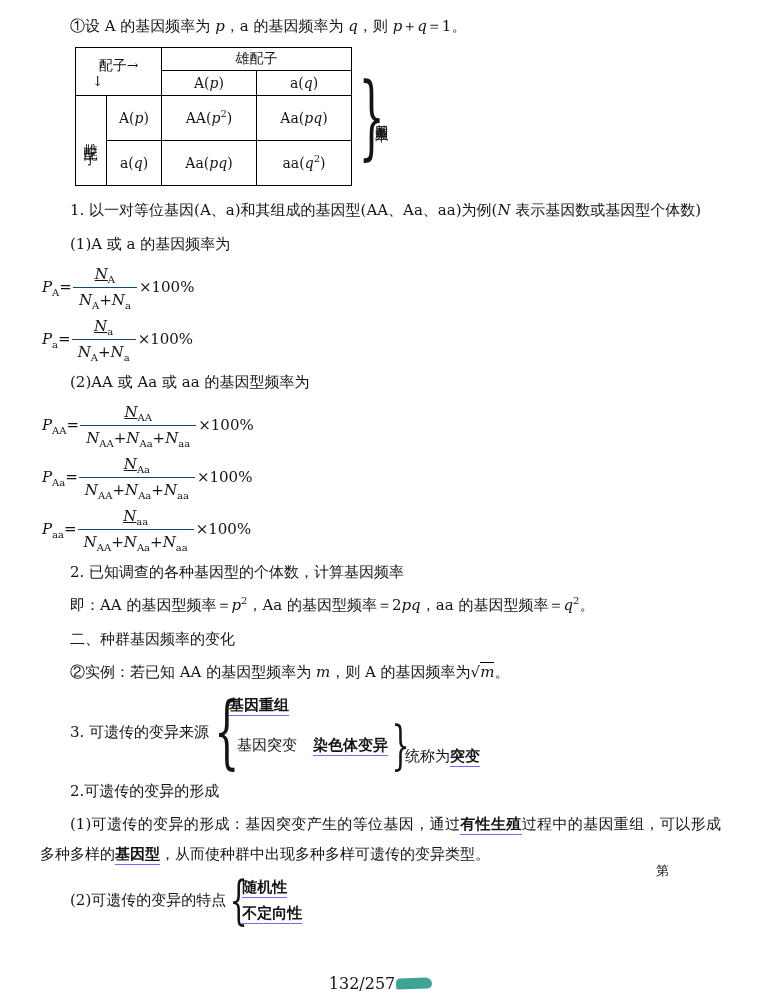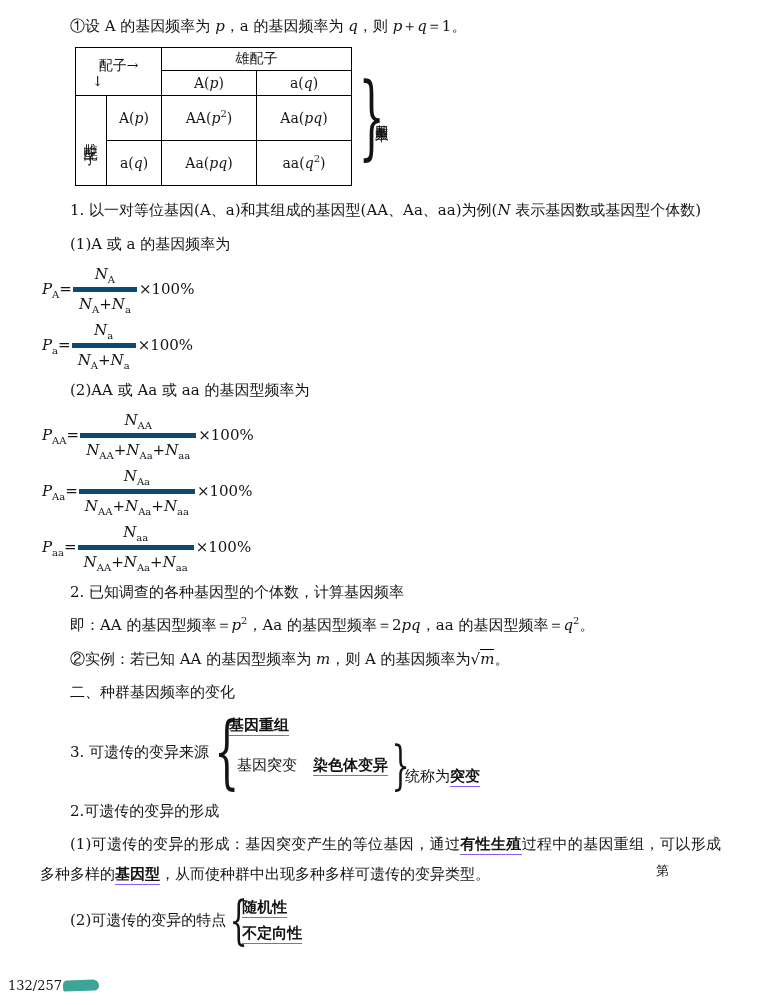--- a/index.html
+++ b/index.html
@@ -42,38 +42,38 @@
     transform:scaleX(.45);transform-origin:center;
     font-weight:400;
   }
   .vlabel{writing-mode:vertical-rl;text-orientation:upright;font-size:13px;letter-spacing:1px;line-height:1.1;margin-left:-2px;}
 
   
   .formula{display:flex;align-items:center;margin:5px 0 5px 2px;font-size:15px;line-height:1.4;}
   .formula .lhs{display:inline-block;margin-right:1px;}
   .formula .suffix{display:inline-block;margin-left:2px;}
   .frac{display:inline-flex;flex-direction:column;text-align:center;vertical-align:middle;}
-  .frac .num{border-bottom:5px solid #0c4a6e;padding:0 6px 2px 6px;}
+  .frac .num{border-bottom:1px solid #0c4a6e;padding:0 6px 2px 6px;text-decoration:underline;}
   .frac .den{padding:2px 6px 0 6px;}
 
   
   .branch{display:flex;align-items:center;margin:4px 0 4px 30px;line-height:1.5;}
   .branch-label{white-space:nowrap;}
   .brace{font-family:"DejaVu Serif",serif;display:inline-block;text-align:center;}
   .b3{font-size:80px;line-height:82px;width:20px;transform:scaleX(.5);}
   .b2{font-size:52px;line-height:54px;width:16px;transform:scaleX(.55);}
   .branch-items{display:flex;flex-direction:column;}
   .bitem{line-height:26px;white-space:nowrap;}
   .subrow{display:flex;align-items:center;}
   .subitems{display:flex;flex-direction:row;padding-left:8px;gap:16px;}
   .tail{white-space:nowrap;margin-left:1px;margin-top:22px;}
 
   .side-char{position:absolute;right:92px;top:862px;font-size:13px;}
 
-  .footer{position:absolute;left:8px;right:0;bottom:12px;text-align:left;font-size:13px;}
+  .footer{position:absolute;left:0;right:0;bottom:12px;text-align:center;font-size:16px;}
   .footer-inner{display:inline-flex;align-items:center;}
   .mark{display:inline-block;width:36px;height:11px;background:#2e9c8f;border-radius:7px 10px 8px 3px;transform:rotate(-2deg);margin-left:1px;opacity:.92;}
 </style>
 </head>
 <body>
 
 <div class="page">
 
   <p class="para indent"><span>①设 A 的基因频率为 </span><span class="it">p</span><span>，a 的基因频率为 </span><span class="it">q</span><span>，则 </span><span class="it">p</span><span>＋</span><span class="it">q</span><span>＝1。</span></p>
 
@@ -154,22 +154,22 @@
       <span class="lhs"><span class="it">P</span><sub>aa</sub><span>=</span></span>
       <span class="frac">
         <span class="num"><span class="it">N</span><sub>aa</sub></span>
         <span class="den"><span class="it">N</span><sub>AA</sub><span>+</span><span class="it">N</span><sub>Aa</sub><span>+</span><span class="it">N</span><sub>aa</sub></span>
       </span>
       <span class="suffix"><span>×100%</span></span>
     </div>
 
   <p class="para indent"><span>2. 已知调查的各种基因型的个体数，计算基因频率</span></p>
   <p class="para indent"><span>即：AA 的基因型频率＝</span><span class="it">p</span><sup>2</sup><span>，Aa 的基因型频率＝2</span><span class="it">pq</span><span>，aa 的基因型频率＝</span><span class="it">q</span><sup>2</sup><span>。</span></p>
+  <p class="para indent"><span>二、种群基因频率的变化</span></p>
   <p class="para indent"><span>②实例：若已知 AA 的基因型频率为 </span><span class="it">m</span><span>，则 A 的基因频率为</span><span>√</span><span class="it ov">m</span><span>。</span></p>
-  <p class="para indent"><span>二、种群基因频率的变化</span></p>
 
   <div class="branch">
     <span class="branch-label"><span>3. 可遗传的变异来源</span></span>
     <span class="brace b3">{</span>
     <div class="branch-items">
       <div class="bitem"><span class="ul">基因重组</span></div>
       <div class="subrow">
         <div class="subitems">
           <div class="bitem"><span>基因突变</span></div>
           <div class="bitem"><span class="ul">染色体变异</span></div>

